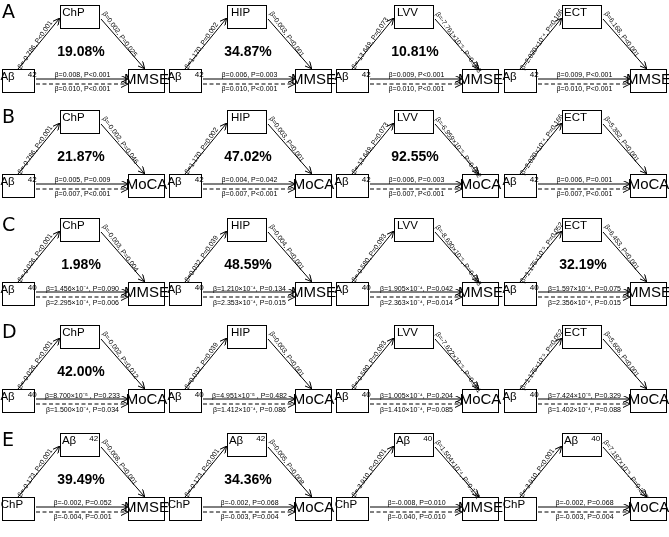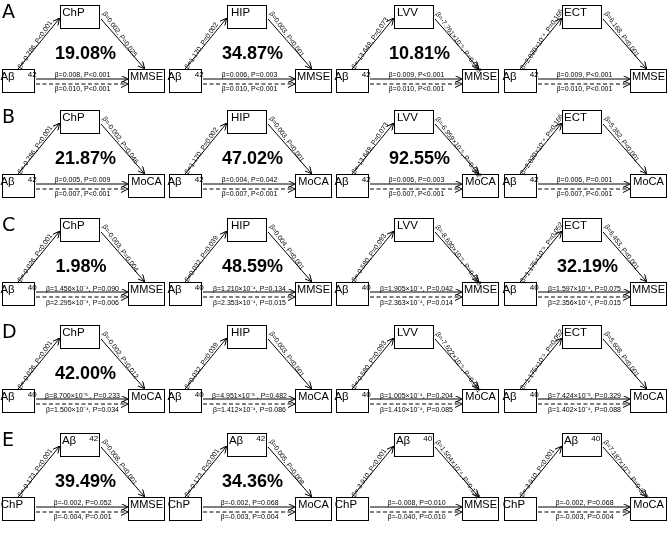--- a/index.html
+++ b/index.html
@@ -7,23 +7,23 @@
          font-family:"Liberation Sans", sans-serif; color:#000; }
   .row { position:absolute; left:0; width:669px; height:107px; }
   .row-label { position:absolute; left:2px; top:0px; font-size:19px; font-weight:normal;
                font-family:"DejaVu Sans", sans-serif; }
   .panel { position:absolute; top:0; width:165px; height:107px; }
   .panel svg { position:absolute; left:0; top:0; overflow:visible; }
   .box { position:absolute; border:1.3px solid #000; background:#fff; box-sizing:border-box;
          display:flex; align-items:flex-start; justify-content:center; font-size:11.5px; }
   .box.med { left:60px; top:5px; width:40px; height:24px; }
   .box.x { left:2px; top:69px; width:33px; height:24px; }
-  .box.y { left:128px; top:69px; width:37px; height:24px; font-size:11px; }
+  .box.y { left:128px; top:69px; width:37px; height:24px; font-size:15px; }
   .pct { position:absolute; left:55px; top:43px; width:52px; text-align:center;
-         font-weight:bold; font-size:18px; }
+         font-weight:bold; font-size:14px; }
   .lbl-direct, .lbl-total { position:absolute; left:35px; width:95px; text-align:center;
          font-size:7px; white-space:nowrap; }
   .lbl-direct { top:71px; }
   .lbl-total { top:85px; }
   .lbl-a, .lbl-b { position:absolute; font-size:6.8px; white-space:nowrap;
          transform-origin:0 0; }
   .lbl-a { left:16px; top:66px; transform:rotate(-56deg); }
   .lbl-b { left:107px; top:10px; transform:rotate(54deg); }
   sub, sup { font-size:70%; }
   sub { vertical-align:-3px;margin-left:13px; }

